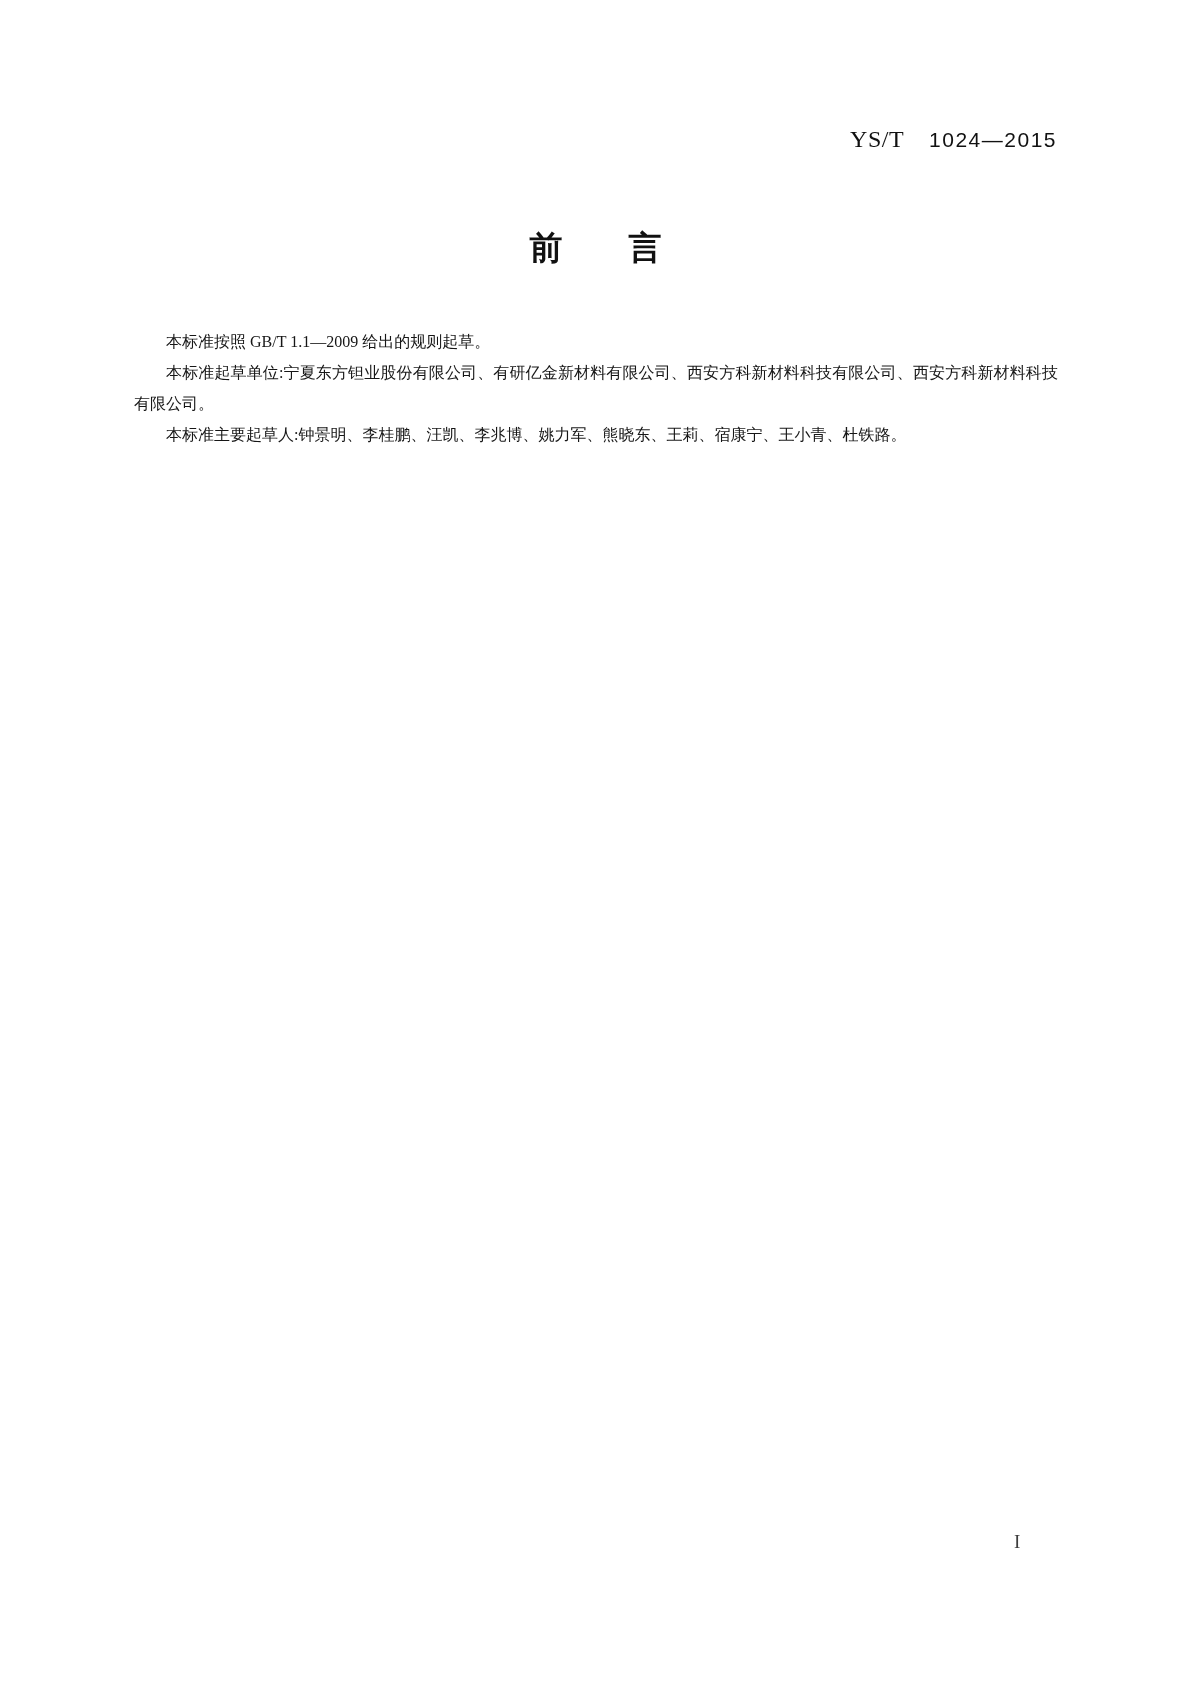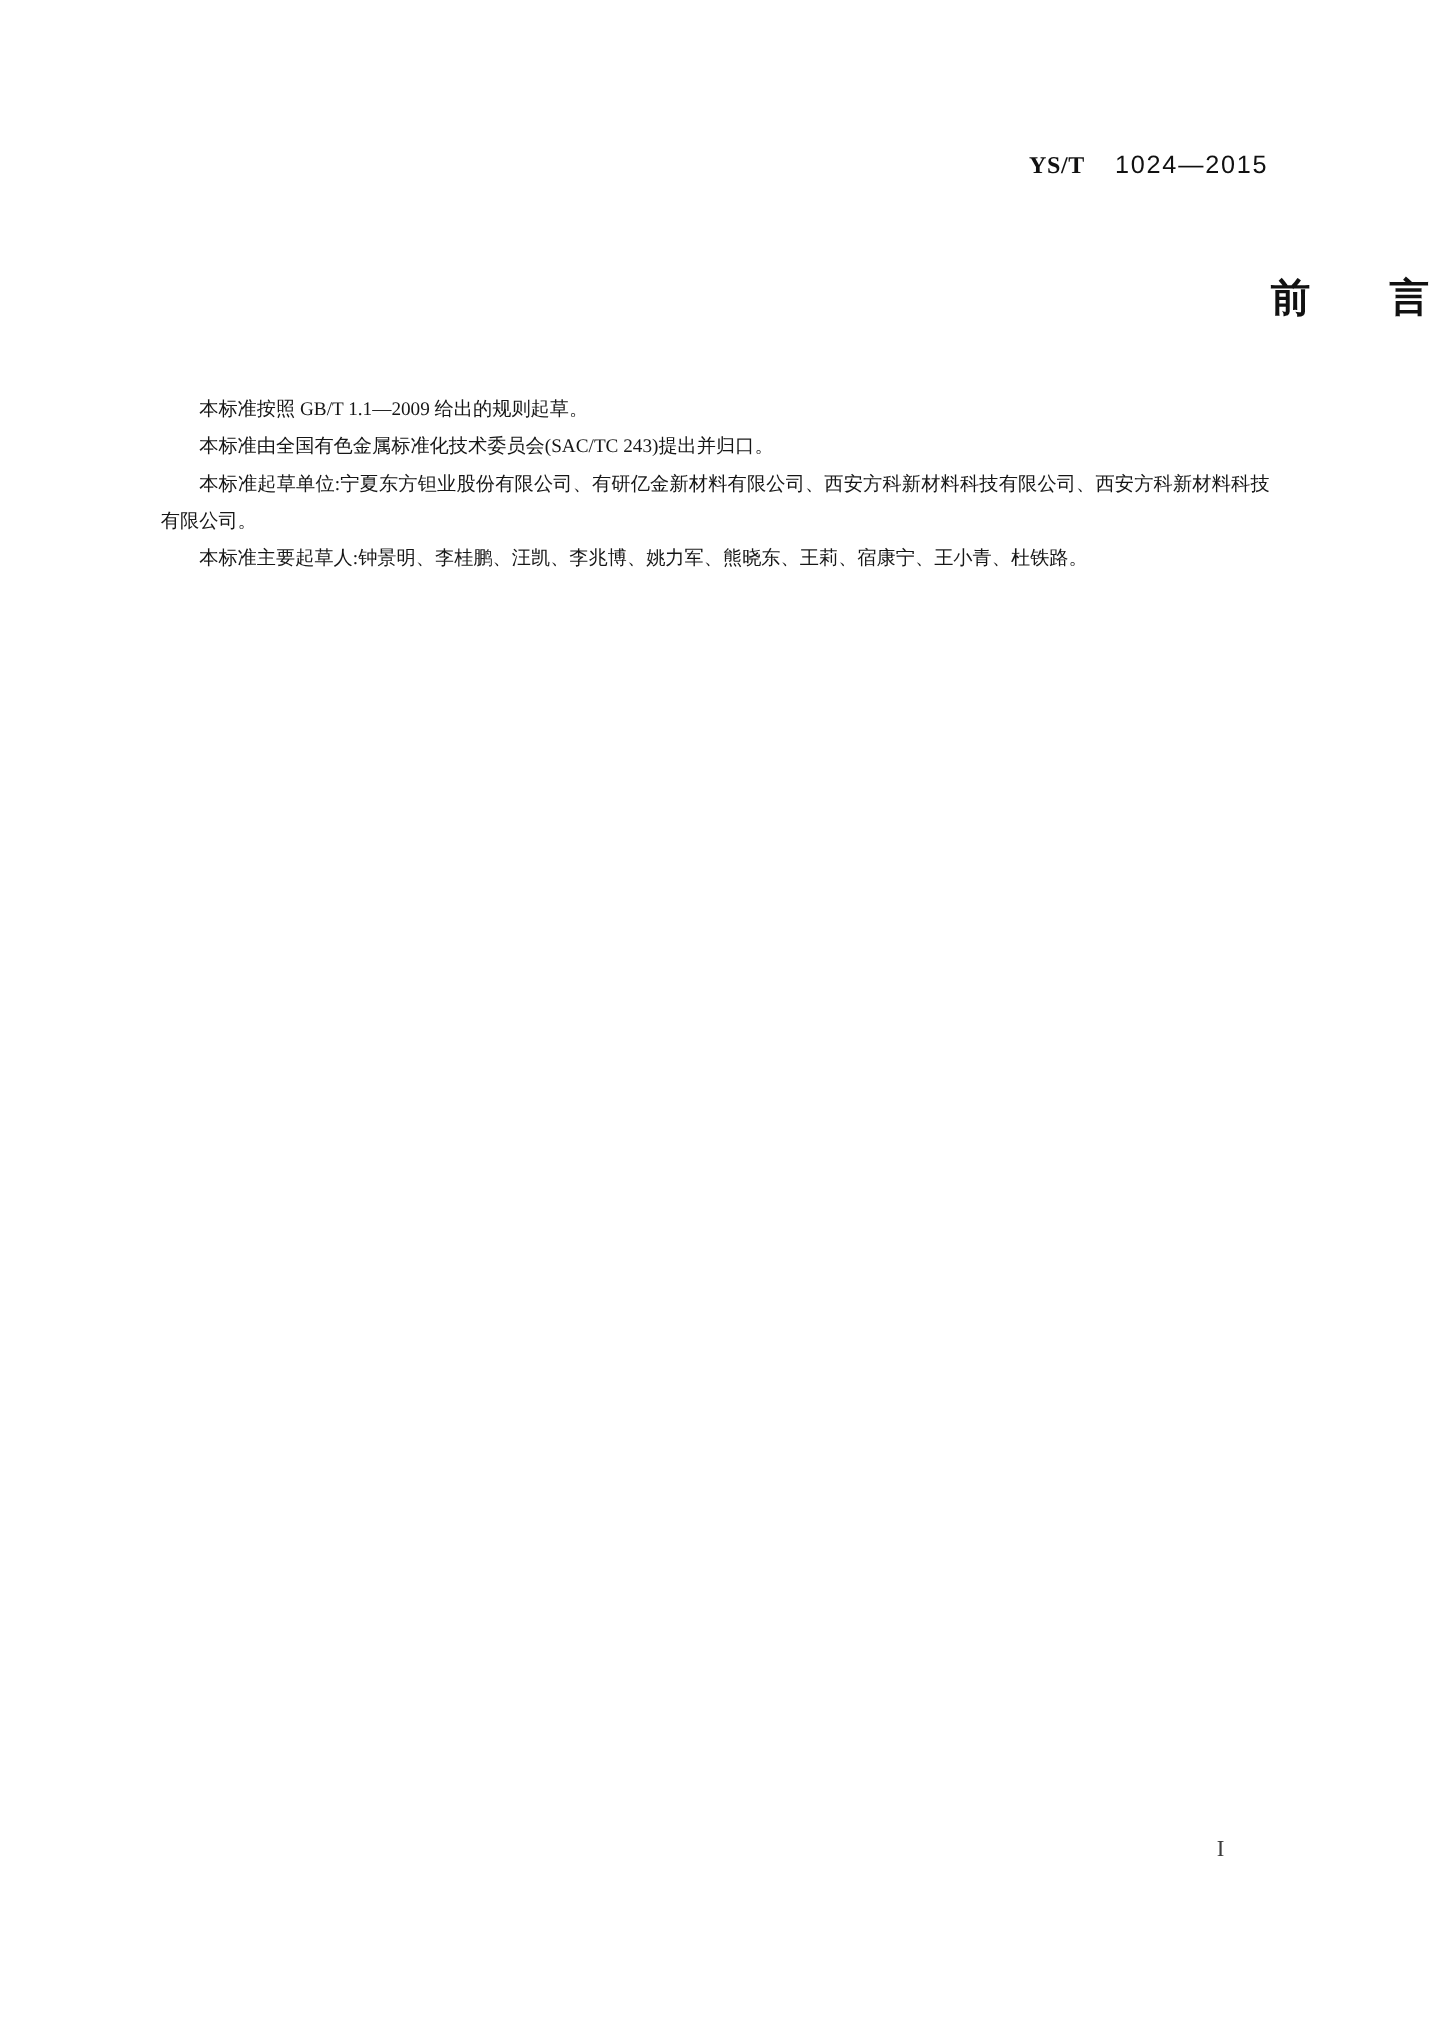--- a/index.html
+++ b/index.html
@@ -17,37 +17,37 @@
   }
   .std-code {
     position: absolute;
     top: 126px;
     right: 134px;
     white-space: nowrap;
     color: #111111;
   }
   .std-code .code-prefix {
     font-family: "Liberation Serif", serif;
-    font-weight: bold;
-    font-size: 20px;
+    font-weight: normal;
+    font-size: 24px;
     letter-spacing: 0.5px;
   }
   .std-code .code-number {
     font-family: "Liberation Sans", sans-serif;
     font-weight: 400;
     font-size: 21px;
     letter-spacing: 1.5px;
     margin-left: 25px;
   }
   .doc-title {
     position: absolute;
     top: 229px;
     left: 0;
     width: 100%;
-    text-align: right;
+    text-align: center;
     font-family: "Liberation Sans", sans-serif;
     font-weight: bold;
     font-size: 33px;
     line-height: 38px;
     color: #111111;
   }
   .body-text {
     position: absolute;
     top: 326px;
     left: 134px;
@@ -77,20 +77,19 @@
 <div class="page">
 
   <div class="std-code">
     <span class="code-prefix">YS/T</span><span class="code-number">1024—2015</span>
   </div>
 
   <div class="doc-title">前　　言</div>
 
   <div class="body-text">
     <p>本标准按照 GB/T 1.1—2009 给出的规则起草。</p>
-    <p>本标准由全国有色金属标准化技术委员会(SAC/TC 243)提出并归口。</p>
     <p>本标准起草单位:宁夏东方钽业股份有限公司、有研亿金新材料有限公司、西安方科新材料科技有限公司、西安方科新材料科技有限公司。</p>
     <p>本标准主要起草人:钟景明、李桂鹏、汪凯、李兆博、姚力军、熊晓东、王莉、宿康宁、王小青、杜铁路。</p>
   </div>
 
   <div class="page-number">I</div>
 
 </div>
 
 </body></html>

